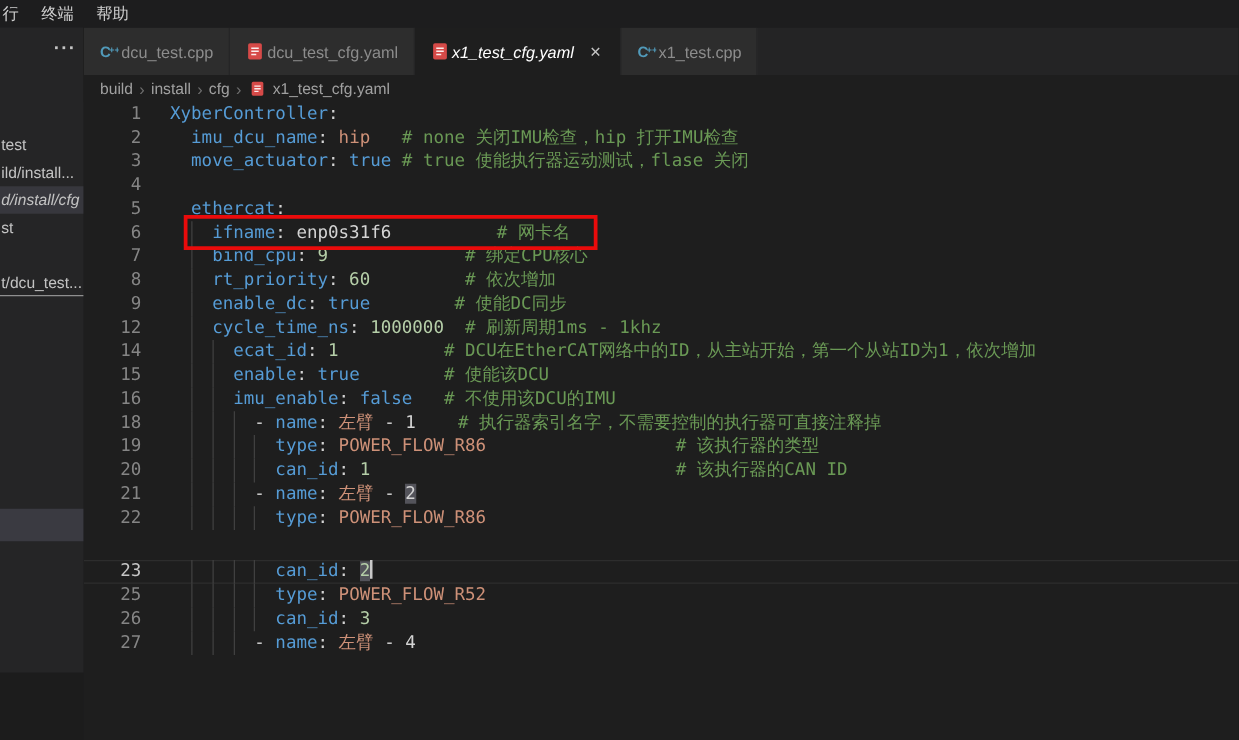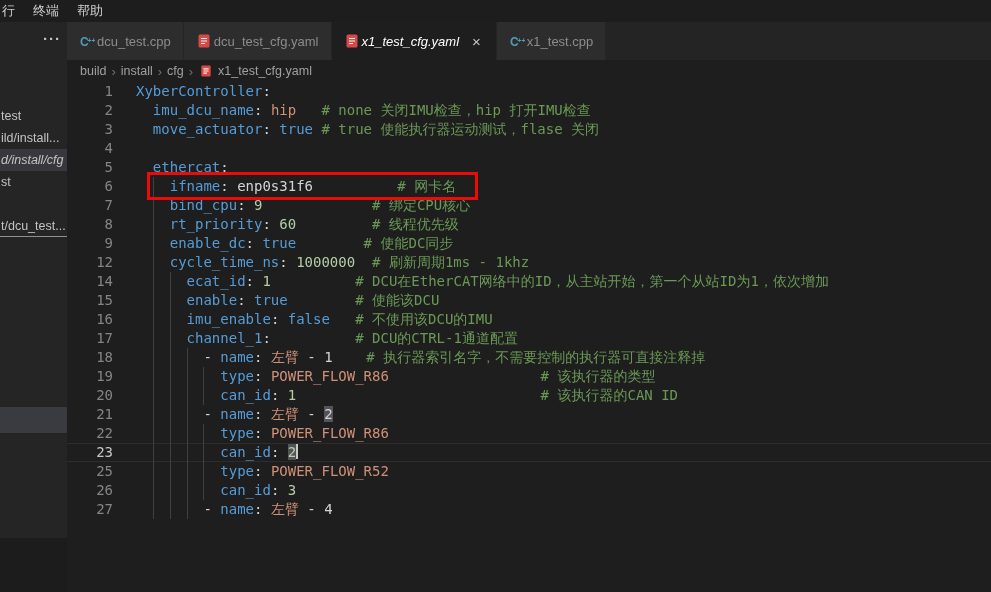--- a/index.html
+++ b/index.html
@@ -43,21 +43,21 @@
   .breadcrumb { height:22px; display:flex; align-items:center; padding-left:13px;
                 background:#1e1e1e; font-size:12.5px; color:#a0a0a0; }
   .bc-sep { color:#6f6f6f; margin:0 5px; font-size:13px; }
   .bc-icon { margin-right:4px; display:inline-flex; }
 
   
   .code { position:relative; font-family:"DejaVu Sans Mono", monospace; font-size:14px; }
   .line { display:flex; height:19px; line-height:19px; white-space:pre; }
   .ln  { width:46px; flex:none; text-align:right; color:#858585; }
   .lc  { position:relative; flex:1; padding-left:23px; }
-  .line.cur { box-shadow: inset 0 1px 0 rgba(255,255,255,.07), inset 0 -1px 0 rgba(255,255,255,.07); }
+  .line.cur { box-shadow: inset 0 1px 0 rgba(255,255,255,.07), inset 0 -1px 0 rgba(255,255,255,.07); margin-top: 24px; }
   .line.cur .ln { color:#c6c6c6; }
   .guide { position:absolute; top:0; width:1px; height:19px; background:#404040; }
 
   .tk-k{color:#569cd6} .tk-p{color:#d4d4d4} .tk-s{color:#ce9178}
   .tk-n{color:#b5cea8} .tk-b{color:#569cd6} .tk-c{color:#6a9955} .tk-w{color:#d4d4d4}
   .hl { background:#53535a; }
   .caret { display:inline-block; width:0; height:15px; border-left:2px solid #c8c8c8;
            vertical-align:-2px; }
 
   .red-box { position:absolute; left:80px; top:150px; width:331px; height:28px;
@@ -143,27 +143,26 @@
       </div>
 
     <div class="code" id="code">
         <div class="line"><div class="ln">1</div><div class="lc"><span class="tk-k">XyberController</span><span class="tk-p">:</span></div></div>
         <div class="line"><div class="ln">2</div><div class="lc"><span class="tk-p">  </span><span class="tk-k">imu_dcu_name</span><span class="tk-p">: </span><span class="tk-s">hip</span><span class="tk-p">   </span><span class="tk-c"># none 关闭IMU检查，hip 打开IMU检查</span></div></div>
         <div class="line"><div class="ln">3</div><div class="lc"><span class="tk-p">  </span><span class="tk-k">move_actuator</span><span class="tk-p">: </span><span class="tk-b">true</span><span class="tk-p"> </span><span class="tk-c"># true 使能执行器运动测试，flase 关闭</span></div></div>
         <div class="line"><div class="ln">4</div><div class="lc"></div></div>
         <div class="line"><div class="ln">5</div><div class="lc"><span class="tk-p">  </span><span class="tk-k">ethercat</span><span class="tk-p">:</span></div></div>
         <div class="line"><div class="ln">6</div><div class="lc"><span class="guide" style="left: 39.86px;"></span><span class="tk-p">    </span><span class="tk-k">ifname</span><span class="tk-p">: </span><span class="tk-w">enp0s31f6</span><span class="tk-p">          </span><span class="tk-c"># 网卡名</span></div></div>
         <div class="line"><div class="ln">7</div><div class="lc"><span class="guide" style="left: 39.86px;"></span><span class="tk-p">    </span><span class="tk-k">bind_cpu</span><span class="tk-p">: </span><span class="tk-n">9</span><span class="tk-p">             </span><span class="tk-c"># 绑定CPU核心</span></div></div>
-        <div class="line"><div class="ln">8</div><div class="lc"><span class="guide" style="left: 39.86px;"></span><span class="tk-p">    </span><span class="tk-k">rt_priority</span><span class="tk-p">: </span><span class="tk-n">60</span><span class="tk-p">         </span><span class="tk-c"># 线程优先级</span></div></div>
+        <div class="line"><div class="ln">8</div><div class="lc"><span class="guide" style="left: 39.86px;"></span><span class="tk-p">    </span><span class="tk-k">rt_priority</span><span class="tk-p">: </span><span class="tk-n">60</span><span class="tk-p">         </span><span class="tk-c"># 依次增加</span></div></div>
         <div class="line"><div class="ln">9</div><div class="lc"><span class="guide" style="left: 39.86px;"></span><span class="tk-p">    </span><span class="tk-k">enable_dc</span><span class="tk-p">: </span><span class="tk-b">true</span><span class="tk-p">        </span><span class="tk-c"># 使能DC同步</span></div></div>
         <div class="line"><div class="ln">12</div><div class="lc"><span class="guide" style="left: 39.86px;"></span><span class="tk-p">    </span><span class="tk-k">cycle_time_ns</span><span class="tk-p">: </span><span class="tk-n">1000000</span><span class="tk-p">  </span><span class="tk-c"># 刷新周期1ms - 1khz</span></div></div>
         <div class="line"><div class="ln">14</div><div class="lc"><span class="guide" style="left: 39.86px;"></span><span class="guide" style="left: 56.72px;"></span><span class="tk-p">      </span><span class="tk-k">ecat_id</span><span class="tk-p">: </span><span class="tk-n">1</span><span class="tk-p">          </span><span class="tk-c"># DCU在EtherCAT网络中的ID，从主站开始，第一个从站ID为1，依次增加</span></div></div>
         <div class="line"><div class="ln">15</div><div class="lc"><span class="guide" style="left: 39.86px;"></span><span class="guide" style="left: 56.72px;"></span><span class="tk-p">      </span><span class="tk-k">enable</span><span class="tk-p">: </span><span class="tk-b">true</span><span class="tk-p">        </span><span class="tk-c"># 使能该DCU</span></div></div>
         <div class="line"><div class="ln">16</div><div class="lc"><span class="guide" style="left: 39.86px;"></span><span class="guide" style="left: 56.72px;"></span><span class="tk-p">      </span><span class="tk-k">imu_enable</span><span class="tk-p">: </span><span class="tk-b">false</span><span class="tk-p">   </span><span class="tk-c"># 不使用该DCU的IMU</span></div></div>
-        <div class="line"><div class="ln">17</div><div class="lc"><span class="guide" style="left: 39.86px;"></span><span class="guide" style="left: 56.72px;"></span><span class="tk-p">      </span><span class="tk-k">channel_1</span><span class="tk-p">:</span><span class="tk-p">          </span><span class="tk-c"># DCU的CTRL-1通道配置</span></div></div>
         <div class="line"><div class="ln">18</div><div class="lc"><span class="guide" style="left: 39.86px;"></span><span class="guide" style="left: 56.72px;"></span><span class="guide" style="left: 73.58px;"></span><span class="tk-p">        - </span><span class="tk-k">name</span><span class="tk-p">: </span><span class="tk-s">左臂</span><span class="tk-p"> - 1</span><span class="tk-p">    </span><span class="tk-c"># 执行器索引名字，不需要控制的执行器可直接注释掉</span></div></div>
         <div class="line"><div class="ln">19</div><div class="lc"><span class="guide" style="left: 39.86px;"></span><span class="guide" style="left: 56.72px;"></span><span class="guide" style="left: 73.58px;"></span><span class="guide" style="left: 90.44px;"></span><span class="tk-p">          </span><span class="tk-k">type</span><span class="tk-p">: </span><span class="tk-s">POWER_FLOW_R86</span><span class="tk-p">                  </span><span class="tk-c"># 该执行器的类型</span></div></div>
         <div class="line"><div class="ln">20</div><div class="lc"><span class="guide" style="left: 39.86px;"></span><span class="guide" style="left: 56.72px;"></span><span class="guide" style="left: 73.58px;"></span><span class="guide" style="left: 90.44px;"></span><span class="tk-p">          </span><span class="tk-k">can_id</span><span class="tk-p">: </span><span class="tk-n">1</span><span class="tk-p">                             </span><span class="tk-c"># 该执行器的CAN ID</span></div></div>
         <div class="line"><div class="ln">21</div><div class="lc"><span class="guide" style="left: 39.86px;"></span><span class="guide" style="left: 56.72px;"></span><span class="guide" style="left: 73.58px;"></span><span class="tk-p">        - </span><span class="tk-k">name</span><span class="tk-p">: </span><span class="tk-s">左臂</span><span class="tk-p"> - </span><span class="tk-w hl">2</span></div></div>
         <div class="line"><div class="ln">22</div><div class="lc"><span class="guide" style="left: 39.86px;"></span><span class="guide" style="left: 56.72px;"></span><span class="guide" style="left: 73.58px;"></span><span class="guide" style="left: 90.44px;"></span><span class="tk-p">          </span><span class="tk-k">type</span><span class="tk-p">: </span><span class="tk-s">POWER_FLOW_R86</span></div></div>
         <div class="line cur"><div class="ln">23</div><div class="lc"><span class="guide" style="left: 39.86px;"></span><span class="guide" style="left: 56.72px;"></span><span class="guide" style="left: 73.58px;"></span><span class="guide" style="left: 90.44px;"></span><span class="tk-p">          </span><span class="tk-k">can_id</span><span class="tk-p">: </span><span class="tk-n hl">2</span><span class="caret"></span></div></div>
         <div class="line"><div class="ln">25</div><div class="lc"><span class="guide" style="left: 39.86px;"></span><span class="guide" style="left: 56.72px;"></span><span class="guide" style="left: 73.58px;"></span><span class="guide" style="left: 90.44px;"></span><span class="tk-p">          </span><span class="tk-k">type</span><span class="tk-p">: </span><span class="tk-s">POWER_FLOW_R52</span></div></div>
         <div class="line"><div class="ln">26</div><div class="lc"><span class="guide" style="left: 39.86px;"></span><span class="guide" style="left: 56.72px;"></span><span class="guide" style="left: 73.58px;"></span><span class="guide" style="left: 90.44px;"></span><span class="tk-p">          </span><span class="tk-k">can_id</span><span class="tk-p">: </span><span class="tk-n">3</span></div></div>
         <div class="line"><div class="ln">27</div><div class="lc"><span class="guide" style="left: 39.86px;"></span><span class="guide" style="left: 56.72px;"></span><span class="guide" style="left: 73.58px;"></span><span class="tk-p">        - </span><span class="tk-k">name</span><span class="tk-p">: </span><span class="tk-s">左臂</span><span class="tk-p"> - 4</span></div></div>
       </div>

